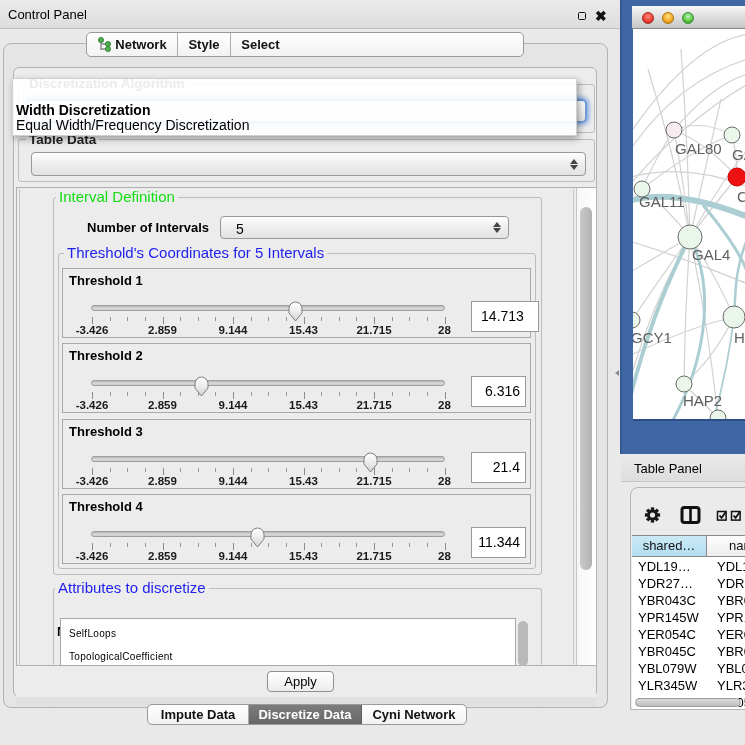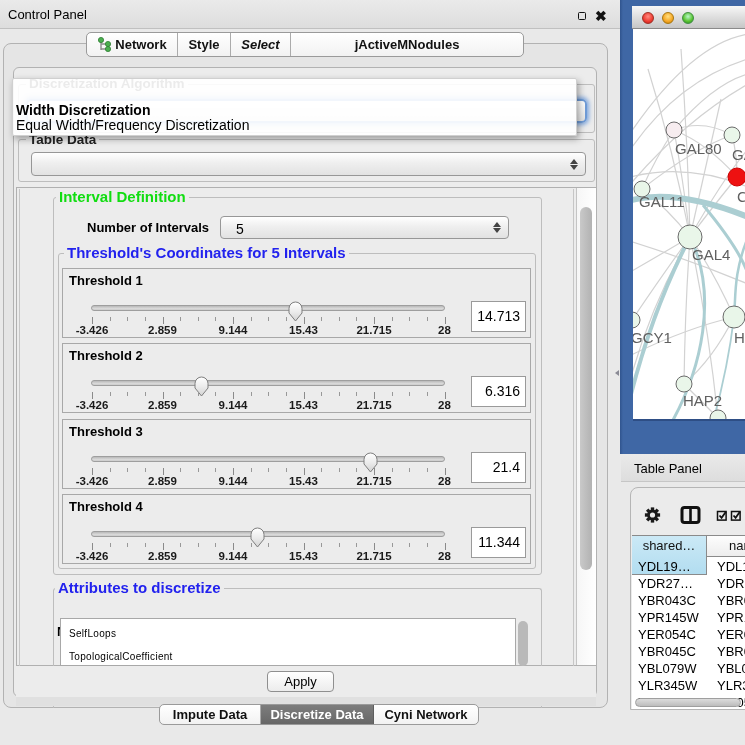--- a/index.html
+++ b/index.html
@@ -2,21 +2,21 @@
 <html><head>
 <meta charset="utf-8">
 <style>
 html,body{margin:0;padding:0;}
 body{width:745px;height:745px;position:relative;overflow:hidden;
   background:#e9e9e9;font-family:"Liberation Sans",sans-serif;
   -webkit-font-smoothing:antialiased;}
 .abs{position:absolute;}
 .panel{position:absolute;background:#ececec;border:1px solid #b2b2b2;border-radius:8px;box-sizing:border-box;}
 .group{position:absolute;border:1px solid #bdbdbd;border-radius:3px;box-sizing:border-box;}
-.gtitle{position:absolute;background:#ececec;padding:0 3px;font-size:13.5px;line-height:13px;white-space:nowrap;font-weight:bold;}
+.gtitle{position:absolute;background:#ececec;padding:0 3px;font-size:13.5px;line-height:13px;white-space:nowrap;}
 .combo{position:absolute;box-sizing:border-box;border:1px solid #979797;border-radius:4px;
   background:linear-gradient(#ffffff,#efefef 45%,#e2e2e2);font-size:13px;color:#000;}
 .combo .ar{position:absolute;right:7px;top:0;bottom:0;display:flex;flex-direction:column;justify-content:center;gap:1px;}
 .combo .ar i{display:block;width:0;height:0;border-left:4px solid transparent;border-right:4px solid transparent;}
 .combo .ar i.up{border-bottom:5px solid #444;}
 .combo .ar i.dn{border-top:5px solid #444;}
 .bold{font-weight:bold;}
 .tpanel{position:absolute;border:1px solid #a8a8a8;background:#ececec;box-sizing:border-box;}
 .track{position:absolute;height:6px;border-radius:3px;background:linear-gradient(#b8b8b8,#d9d9d9 60%,#cccccc);border:1px solid #9e9e9e;box-sizing:border-box;}
 .thumb{position:absolute;width:15px;height:21px;}
@@ -43,22 +43,21 @@
   <div style="width:90px;">
     <svg width="15" height="16" viewBox="0 0 15 16" style="margin-right:3px;">
       <line x1="4" y1="4" x2="4" y2="13" stroke="#8a8a8a" stroke-width="1.4"></line>
       <line x1="4" y1="7" x2="10" y2="7" stroke="#8a8a8a" stroke-width="1.4"></line>
       <line x1="4" y1="12" x2="10" y2="12" stroke="#8a8a8a" stroke-width="1.4"></line>
       <circle cx="4" cy="3" r="2.6" fill="#4caf50" stroke="#2e7d32" stroke-width="0.8"></circle>
       <circle cx="11" cy="7" r="2.6" fill="#4caf50" stroke="#2e7d32" stroke-width="0.8"></circle>
       <circle cx="11" cy="12" r="2.6" fill="#4caf50" stroke="#2e7d32" stroke-width="0.8"></circle>
     </svg>Network</div>
   <div style="width:52px;">Style</div>
-  <div style="width:59px;font-style:italic;">Select</div>
-  <div style="flex:1;">jActiveMNodules</div>
+  <div style="width:59px;">Select</div>
 </div>
 
 <div class="group" style="left:18px;top:84px;width:577px;height:49px;"></div>
 <div class="gtitle bold" style="left:26px;top:77px;color:#222;">Discretization Algorithm</div>
 <div class="abs" style="left:26px;top:99px;width:561px;height:24px;border:2px solid #6f9bd6;border-radius:5px;box-shadow:0 0 4px 2px rgba(100,150,220,0.8);background:linear-gradient(#ffffff,#e4e4e4);box-sizing:border-box;"></div>
 
 <div class="group" style="left:18px;top:139px;width:577px;height:43px;"></div>
 <div class="gtitle bold" style="left:26px;top:133px;color:#222;">Table Data</div>
 <div class="combo" style="left:31px;top:152px;width:555px;height:24px;font-size:14px;">
   <span class="ar">
@@ -124,21 +123,21 @@
     <i style="position:absolute;left:328.6px;top:48px;width:1px;height:4px;background:#989898;"></i>
     <i style="position:absolute;left:346.2px;top:48px;width:1px;height:4px;background:#989898;"></i>
     <i style="position:absolute;left:363.9px;top:48px;width:1px;height:4px;background:#989898;"></i>
     <i style="position:absolute;left:381.5px;top:48px;width:1px;height:7px;background:#8a8a8a;"></i>
   <span class="ticklbl" style="left:29.0px;top:54.5px;">-3.426</span>
     <span class="ticklbl" style="left:99.5px;top:54.5px;">2.859</span>
     <span class="ticklbl" style="left:170.0px;top:54.5px;">9.144</span>
     <span class="ticklbl" style="left:240.5px;top:54.5px;">15.43</span>
     <span class="ticklbl" style="left:311.0px;top:54.5px;">21.715</span>
     <span class="ticklbl" style="left:381.5px;top:54.5px;">28</span>
-  <div class="vbox" style="left:408px;top:32px;width:55px;height:31px;line-height:29px;">14.713</div>
+  <div class="vbox" style="left:408px;top:32px;width:68px;height:31px;line-height:29px;text-align:center;">14.713</div>
 </div>
 <div class="tpanel" style="left:62px;top:343px;width:469px;height:70px;">
   <div class="bold" style="position:absolute;left:6px;top:4px;font-size:13px;">Threshold 2</div>
   <div class="track" style="left:28px;top:36px;width:354px;"></div>
   <svg class="thumb" style="left:130.8px;top:32px;" viewBox="0 0 15 21">
     <path d="M 1,7.5 A 6.5,6.5 0 0 1 14,7.5 L 14,12 L 7.5,20 L 1,12 Z" fill="url(#thg)" stroke="#7e7e7e" stroke-width="1"></path>
   </svg>
   <i style="position:absolute;left:29.0px;top:48px;width:1px;height:7px;background:#8a8a8a;"></i>
     <i style="position:absolute;left:46.6px;top:48px;width:1px;height:4px;background:#989898;"></i>
     <i style="position:absolute;left:64.2px;top:48px;width:1px;height:4px;background:#989898;"></i>
@@ -246,21 +245,21 @@
   <div style="font-size:10px;padding:3px 12px 0 8px;line-height:23px;letter-spacing:0.3px;">SelfLoops<br>TopologicalCoefficient<br>BetweennessCentrality</div>
 </div>
 <div class="abs" style="left:518px;top:621px;width:10px;height:45px;background:#b9b9b9;border-radius:5px;"></div>
 
 <div class="abs" style="left:16px;top:666px;width:580px;height:31px;background:#ececec;"></div>
 
 <div class="abs" style="left:267px;top:671px;width:67px;height:21px;background:linear-gradient(#ffffff,#ececec);border:1px solid #8f8f8f;border-radius:4px;box-sizing:border-box;text-align:center;font-size:13px;line-height:19px;">Apply</div>
 
 <div class="abs" style="left:16px;top:697px;width:580px;height:9px;background:#e0e0e0;"></div>
 
-<div class="seg" style="left:159px;top:704px;width:320px;height:21px;">
+<div class="seg" style="left:147px;top:704px;width:320px;height:21px;">
   <div style="width:100px;">Impute Data</div>
   <div class="sel" style="width:112px;">Discretize Data</div>
   <div style="flex:1;">Cyni Network</div>
 </div>
 
 <div class="abs" style="left:12px;top:78px;width:565px;height:58px;background:rgba(255,255,255,0.91);border:1px solid #d0d0d0;border-radius:2px;box-shadow:2px 3px 7px rgba(0,0,0,0.35);box-sizing:border-box;">
   <div style="position:absolute;left:3px;top:23px;font-size:14px;font-weight:bold;color:#000;">Width Discretization</div>
   <div style="position:absolute;left:3px;top:38px;font-size:14px;color:#000;">Equal Width/Frequency Discretization</div>
 </div>
 
@@ -358,21 +357,21 @@
     <line x1="51.5" y1="3" x2="51.5" y2="19" stroke="#111" stroke-width="2.6"></line>
 
     <g stroke="#111" fill="none">
       <rect x="78.5" y="7.5" width="8.6" height="8.6" stroke-width="1.5"></rect>
       <path d="M 80.5,11.5 l 2.1,2.3 l 4.3,-6" stroke-width="1.8"></path>
       <rect x="92.5" y="7.5" width="8.6" height="8.6" stroke-width="1.5"></rect>
       <path d="M 94.5,11.5 l 2.1,2.3 l 4.3,-6" stroke-width="1.8"></path>
     </g>
   </svg>
 
-  <div style="position:absolute;left:1px;top:47px;width:75px;height:40px;background:linear-gradient(#cbe9f6,#b2ddf0);border:1px solid #8a8a8a;border-left:none;box-sizing:border-box;text-align:center;font-size:13px;line-height:20px;color:#111;">shared…</div>
+  <div style="position:absolute;left:1px;top:47px;width:75px;height:22px;background:linear-gradient(#cbe9f6,#b2ddf0);border:1px solid #8a8a8a;border-left:none;box-sizing:border-box;text-align:center;font-size:13px;line-height:20px;color:#111;">shared…</div>
   <div style="position:absolute;left:76px;top:47px;width:90px;height:22px;background:linear-gradient(#fdfdfd,#ededed);border:1px solid #8a8a8a;border-left:none;box-sizing:border-box;font-size:13px;line-height:20px;color:#111;padding-left:22px;">name</div>
 
   <div style="position:absolute;left:7px;top:70px;font-size:13px;line-height:17px;color:#000;white-space:pre;">YDL19…
 YDR27…
 YBR043C
 YPR145W
 YER054C
 YBR045C
 YBL079W
 YLR345W

